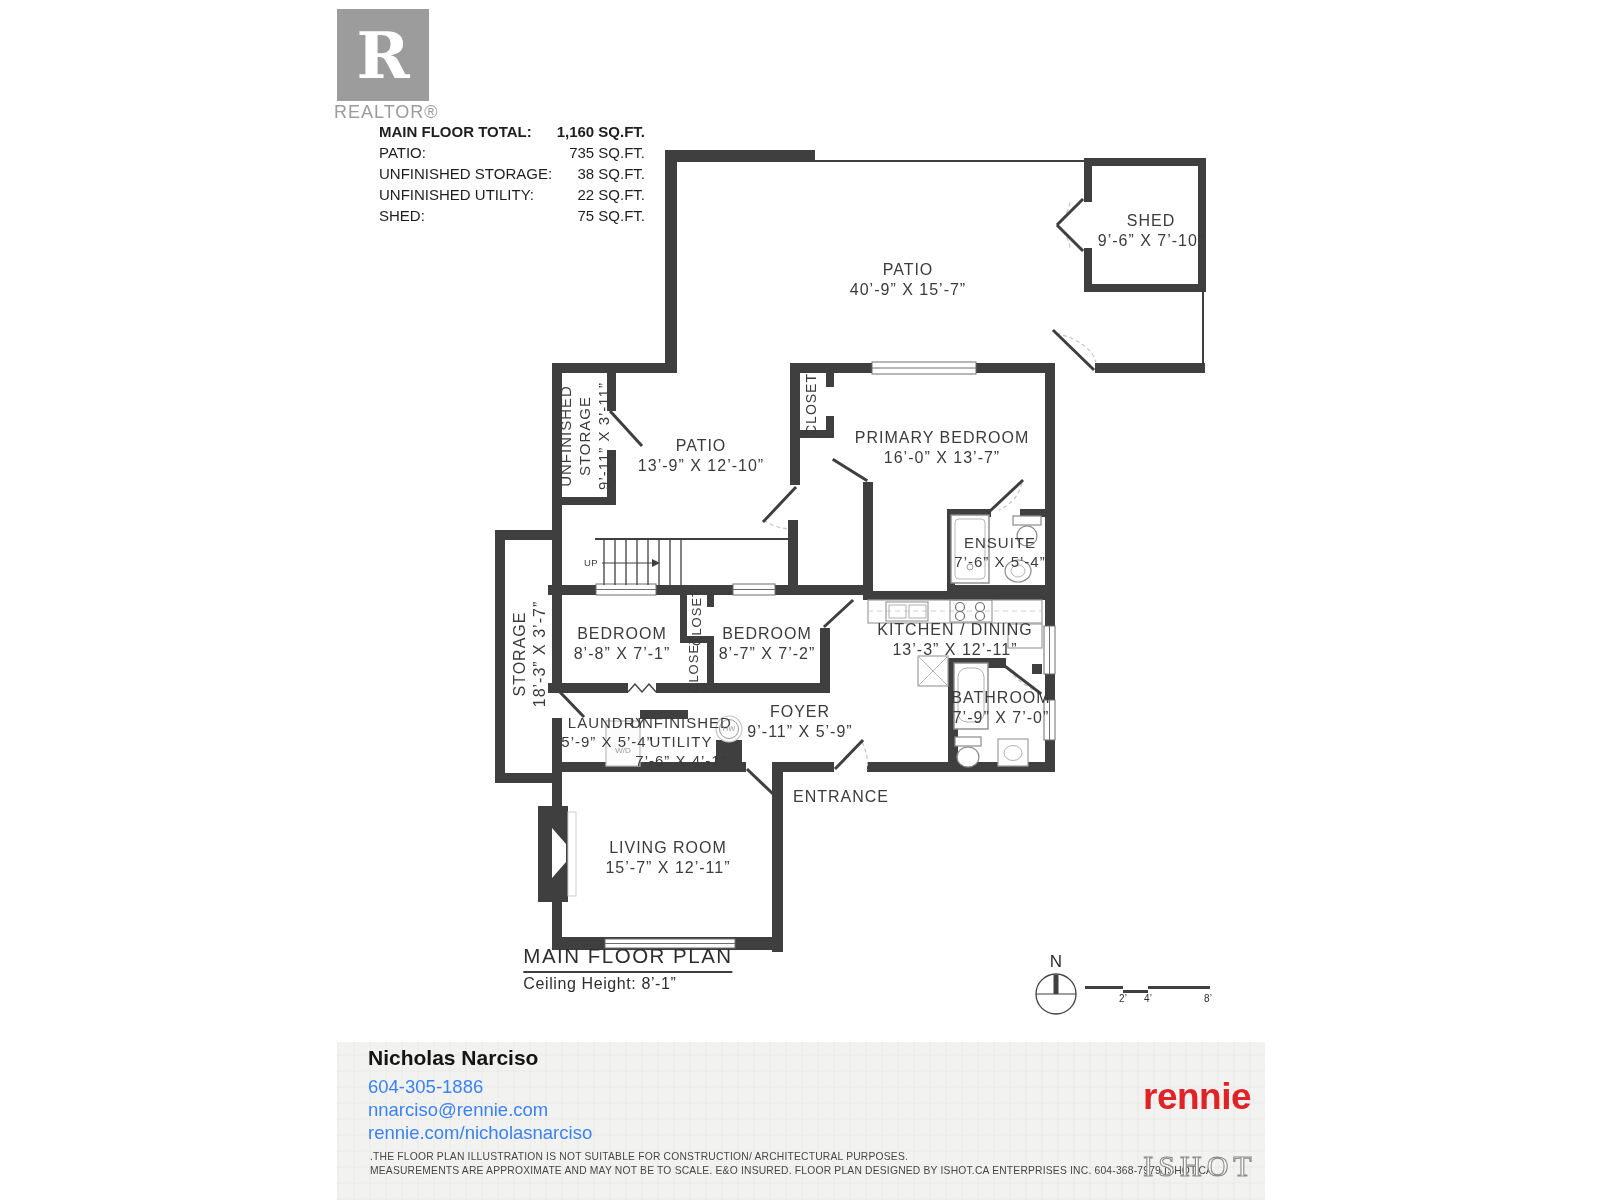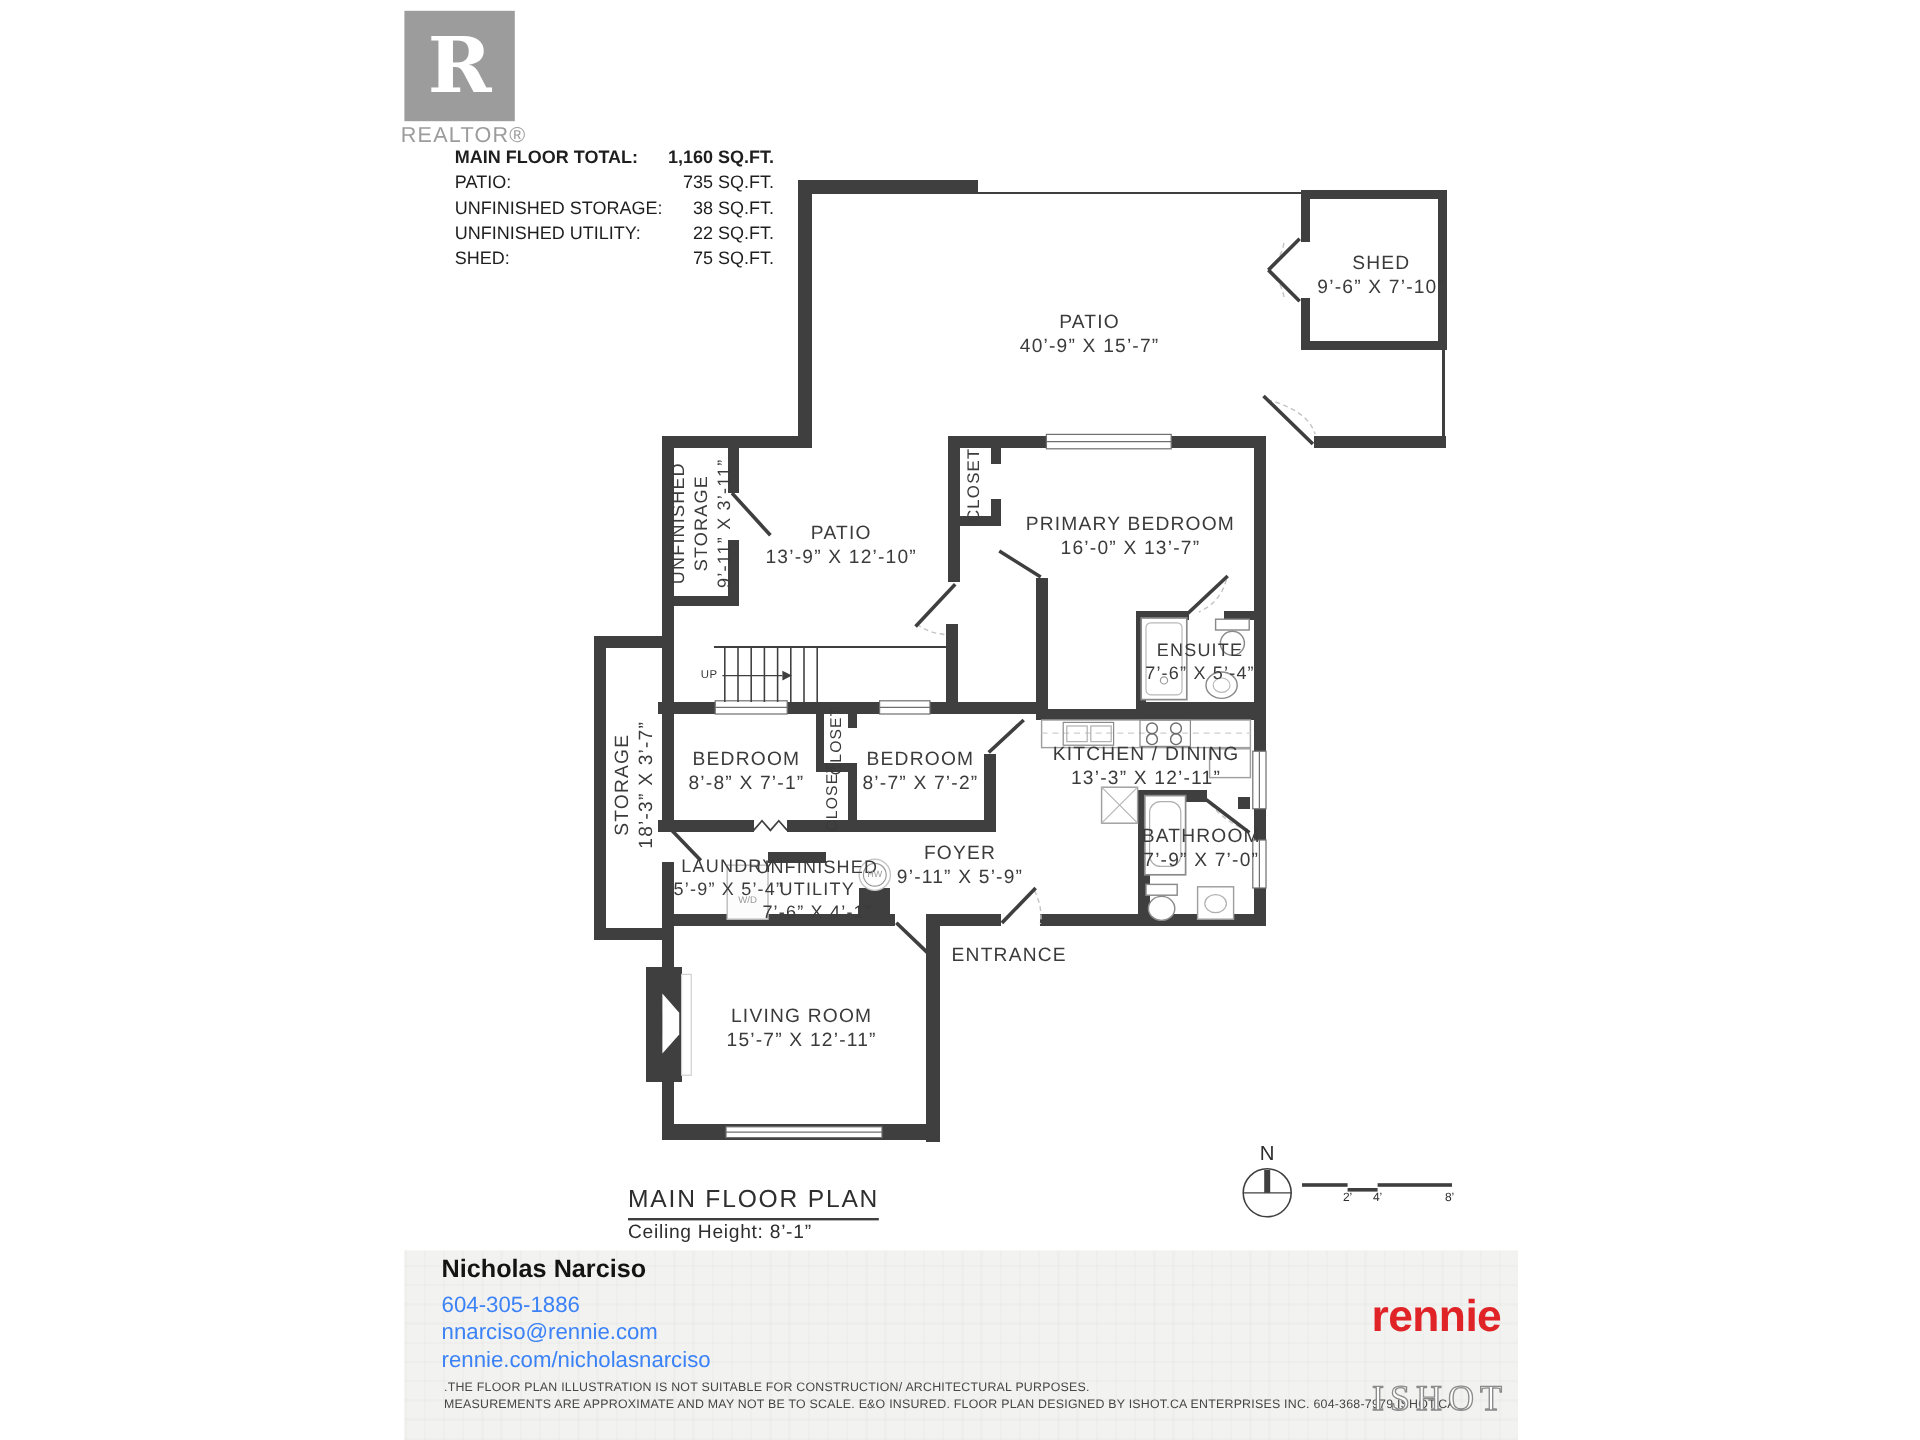--- a/index.html
+++ b/index.html
@@ -18,21 +18,21 @@
        display:flex;align-items:center;justify-content:center;}
   .realtor-box span{font-family:"DejaVu Serif",serif;font-weight:bold;font-size:64px;color:#fff;}
   .realtor-word{position:absolute;left:334px;top:102px;width:120px;font-size:18px;letter-spacing:1px;
        color:#9c9c9c;}
   .title{position:absolute;left:800px;top:42px;transform:translateX(-50%);text-align:center;
        font-weight:bold;font-size:23px;letter-spacing:.3px;color:#1e1e1e;line-height:1.22;white-space:nowrap;}
   .areas{position:absolute;left:379px;top:121px;width:266px;font-size:15px;color:#1e1e1e;}
   .areas .row{display:flex;justify-content:space-between;height:21px;line-height:21px;}
   .areas .row.b{font-weight:bold;}
   
-  .mfp{position:absolute;left:628px;top:988px;transform:translateX(-50%);text-align:left;color:#2e2e2e;}
+  .mfp{position:absolute;left:628px;top:944px;transform:translateX(-50%);text-align:left;color:#2e2e2e;}
   .mfp .t{font-size:20.5px;letter-spacing:1.5px;border-bottom:2px solid #3f3f3f;padding-bottom:3px;}
   .mfp .c{font-size:16px;letter-spacing:.6px;margin-top:2px;}
   .north-n{position:absolute;left:1056px;top:962px;transform:translate(-50%,-50%);
        font-size:17px;color:#2e2e2e;}
   .scale-lbl{position:absolute;transform:translate(-50%,0);font-size:10px;color:#2e2e2e;}
   
   .footer{position:absolute;left:337px;top:1042px;width:928px;height:158px;background:#f2f2f1;
       background-image:repeating-linear-gradient(90deg,rgba(0,0,0,.015) 0 2px,transparent 2px 16px),
                        repeating-linear-gradient(0deg,rgba(0,0,0,.015) 0 2px,transparent 2px 16px);}
   .agent-name{position:absolute;left:368px;top:1046px;font-size:21px;font-weight:bold;color:#141414;}

